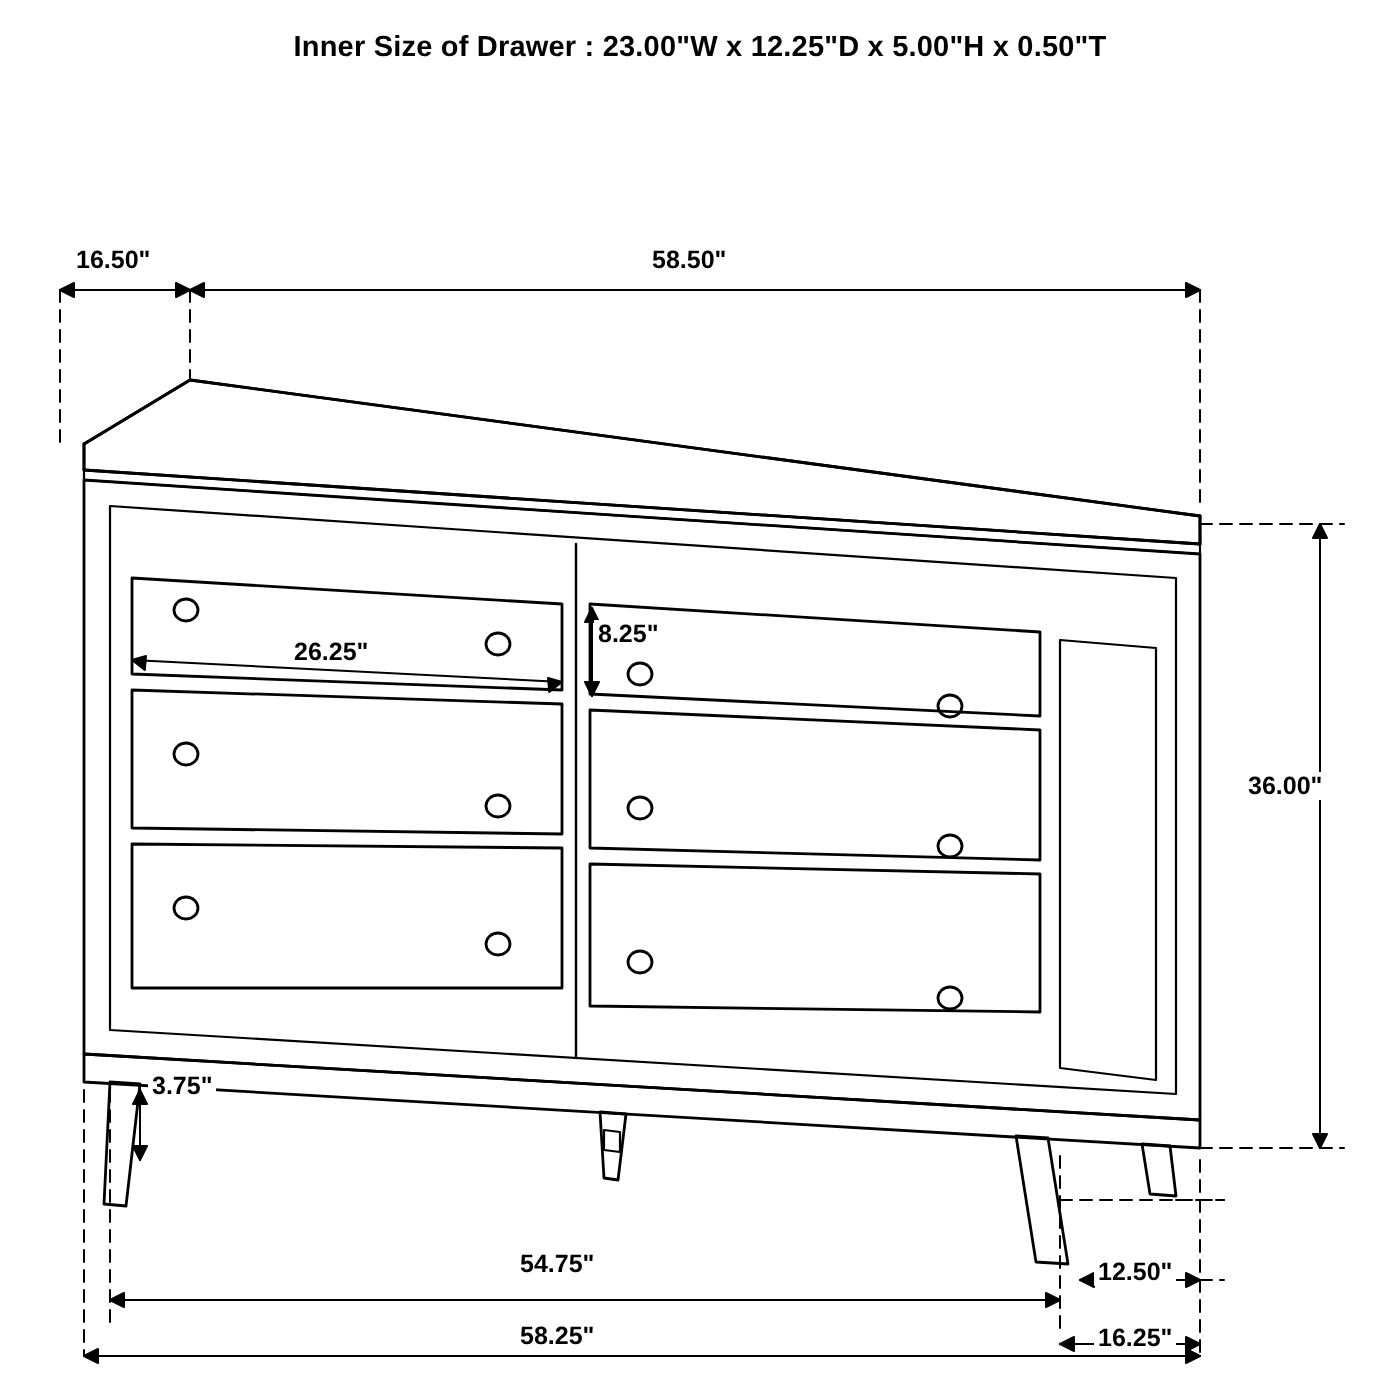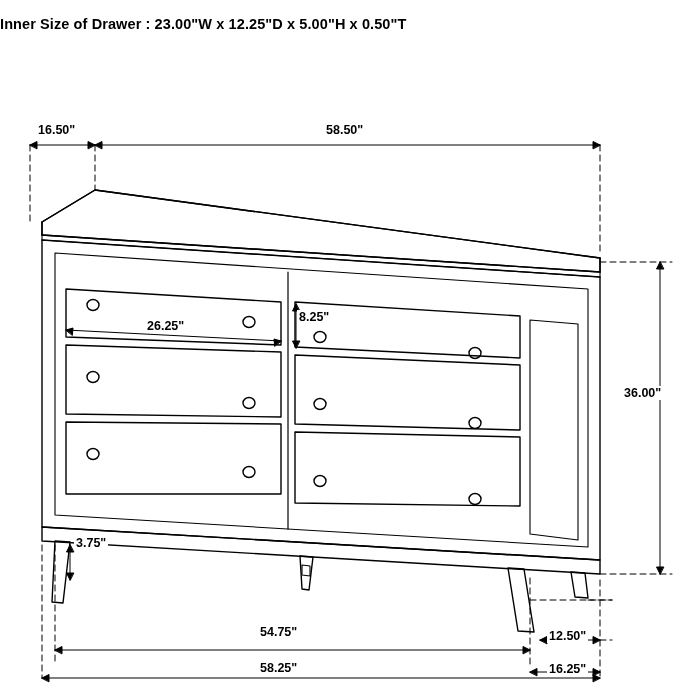--- a/index.html
+++ b/index.html
@@ -20,21 +20,21 @@
     left: 0;
     top: 0;
     width: 700px;
     height: 700px;
   }
   #title {
     position: absolute;
     left: 0;
     top: 16px;
     width: 700px;
-    text-align: left;
+    text-align: center;
     font-size: 14.5px;
     font-weight: bold;
     letter-spacing: 0.1px;
   }
   svg {
     position: absolute;
     left: 0;
     top: 0;
   }
   .dimlabel {

